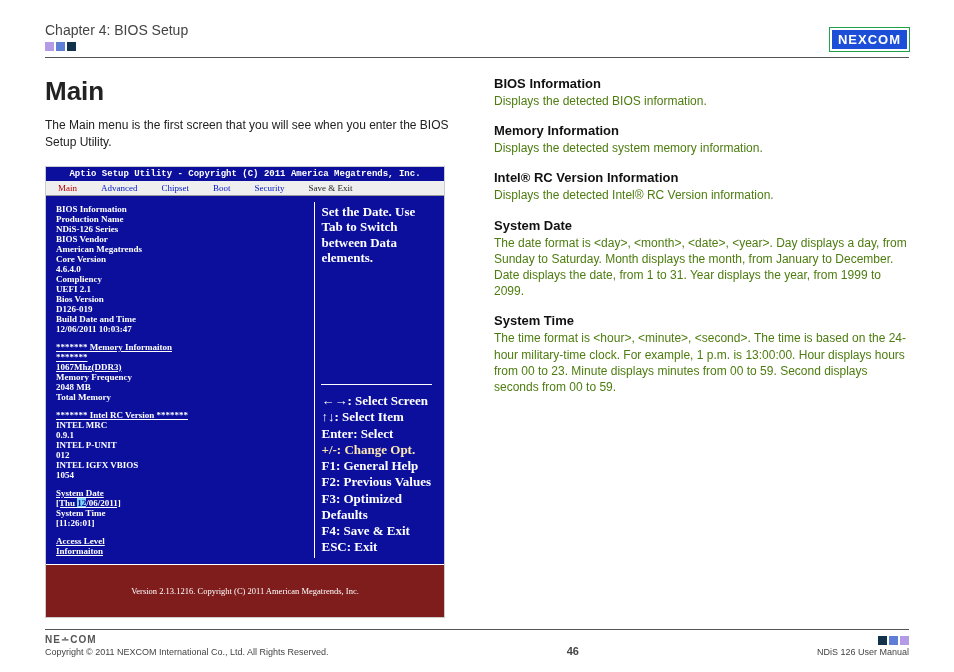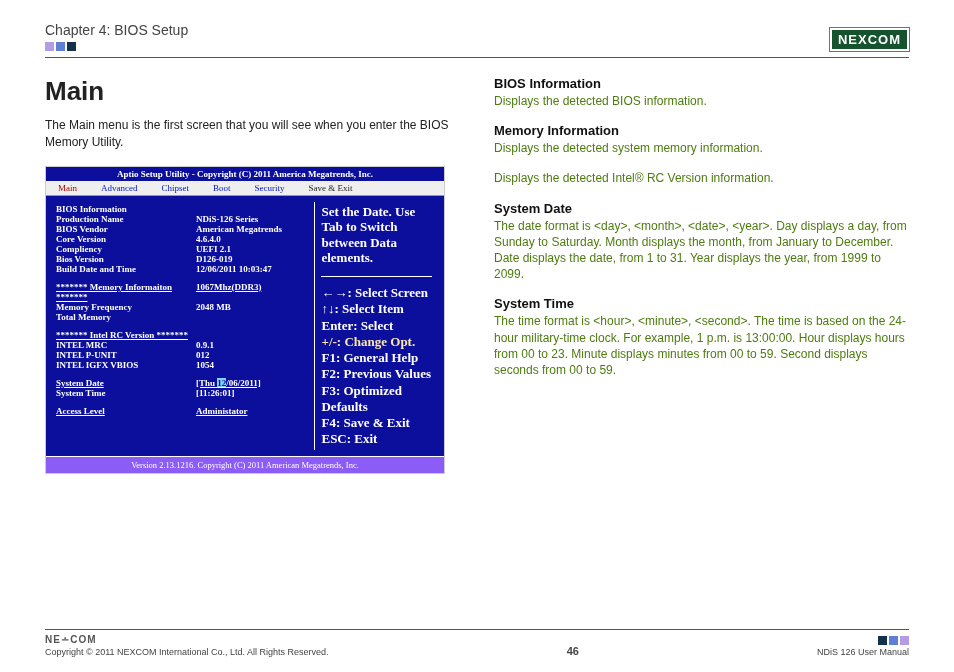--- a/index.html
+++ b/index.html
@@ -19,21 +19,21 @@
     display: flex;
     justify-content: space-between;
     align-items: flex-end;
     padding-bottom: 6px;
     border-bottom: 1px solid #555;
   }
   .chapter-ref { font-size: 14px; color: #444; }
   .logo-box {
     display: inline-flex;
     align-items: center;
-    background: #14532d;
+    background: #1d4ed8;
     color: #fff;
     padding: 2px 6px;
     border: 2px solid #fff;
     outline: 1px solid #1fa24a;
     font-weight: bold;
     font-size: 13px;
     letter-spacing: 1px;
   }
   .sq-row { display:flex; gap:2px; margin-top:4px;}
   .sq { width:9px; height:9px; }
@@ -62,20 +62,21 @@
     width: 400px;
     font-family: "Times New Roman", serif;
     font-size: 9px;
   }
   .bios-titlebar {
     background:#0b0f9c;
     color:#fff;
     text-align:center;
     font-weight:bold;
     padding: 2px 0;
+    font-family: Liberation Mono, monospace;
   }
   .bios-tabs {
     display:flex;
     background:#efefef;
     border-bottom:1px solid #999;
   }
   .bios-tab {
     padding:2px 12px;
     color:#0015c9;
     font-size:9px;
@@ -97,35 +98,35 @@
   .bios-body, .bios-body * { font-weight:bold; }
   .bios-left { width:68%; padding:2px 4px; }
   .bios-right {
     width:32%;
     border-left:1px solid #fff;
     padding:2px 6px;
     display:flex;
     flex-direction:column;
     justify-content:space-between;
   }
-  .bios-row { display:flex; }
+  .bios-row { display:flex;flex-direction:column; }
   .bios-label { width:55%; }
   .bios-value { width:45%; }
   .section-banner { margin-top:8px;text-decoration:underline; }
   .sysdate .bios-label { color:#fff; }
   .sysdate .bios-value span { color:#fff; }
   .bios-help-top { font-size:13px; line-height:1.2; }
   .bios-keys { font-size:13px; line-height:1.25; border-top: 1px solid #fff; padding-top:8px; margin-top:6px;}
   .pm-key { color:#fbe7b0; }
   .bios-footer {
-    background:#8b5cf6;
+    background:#7f1d1d;
     color:#fff;
     text-align:center;
     border-top:1px solid #fff;
-    padding:3px 0;
+    padding:21px 0;
     font-size:8.5px;
   }
 
   
   .doc-h { font-weight:bold; font-size:13px; margin-bottom:2px; color:#111;}
   .doc-p { font-size:12px; line-height:1.35; margin-bottom:14px; color:#4d7c0f;}
 
   
   .footer {
     position:absolute;
@@ -167,21 +168,21 @@
     </div>
     <div class="logo-box">
       <span>NEXCOM</span>
     </div>
   </div>
 
   <div class="content">
 
     <div class="col col-left">
       <h1>Main</h1>
-      <p class="intro">The Main menu is the first screen that you will see when you enter the BIOS Memory Utility.</p>
+      <p class="intro">The Main menu is the first screen that you will see when you enter the BIOS Setup Utility.</p>
 
       <div class="bios-shell">
         <div class="bios-titlebar">Aptio Setup Utility - Copyright (C) 2011 America Megatrends, Inc.</div>
 
         <div class="bios-tabs">
           <div class="bios-tab active">Main</div>
           <div class="bios-tab">Advanced</div>
           <div class="bios-tab">Chipset</div>
           <div class="bios-tab">Boot</div>
           <div class="bios-tab">Security</div>
@@ -249,21 +250,21 @@
                 <span>[Thu </span><span style="background:#7dd3fc;color:#0b0f9c">12</span><span>/06/2011]</span>
               </div>
             </div>
             <div class="bios-row sysdate">
                 <div class="bios-label">System Time</div>
                 <div class="bios-value">[11:26:01]</div>
               </div>
 
             <div class="bios-row section-banner">
                 <div class="bios-label">Access Level</div>
-                <div class="bios-value">Administator</div>
+                <div class="bios-value">Informaiton</div>
               </div>
           </div>
 
           <div class="bios-right">
             <div class="bios-help-top">Set the Date. Use Tab to Switch between Data elements.</div>
             <div class="bios-keys">
               <div>←→: Select Screen</div>
               <div>↑↓: Select Item</div>
               <div>Enter: Select</div>
               <div class="pm-key">+/-: Change Opt.</div>
@@ -279,20 +280,21 @@
       </div>
     </div>
 
     <div class="col col-right">
       <div class="doc-h">BIOS Information</div>
       <div class="doc-p">Displays the detected BIOS information.</div>
 
       <div class="doc-h">Memory Information</div>
       <div class="doc-p">Displays the detected system memory information.</div>
 
+      <div class="doc-h">Intel® RC Version Information</div>
       <div class="doc-p">Displays the detected Intel® RC Version information.</div>
 
       <div class="doc-h">System Date</div>
       <div class="doc-p">The date format is &lt;day&gt;, &lt;month&gt;, &lt;date&gt;, &lt;year&gt;. Day displays a day, from Sunday to Saturday. Month displays the month, from January to December. Date displays the date, from 1 to 31. Year displays the year, from 1999 to 2099.</div>
 
       <div class="doc-h">System Time</div>
       <div class="doc-p">The time format is &lt;hour&gt;, &lt;minute&gt;, &lt;second&gt;. The time is based on the 24-hour military-time clock. For example, 1 p.m. is 13:00:00. Hour displays hours from 00 to 23. Minute displays minutes from 00 to 59. Second displays seconds from 00 to 59.</div>
     </div>
 
   </div>

